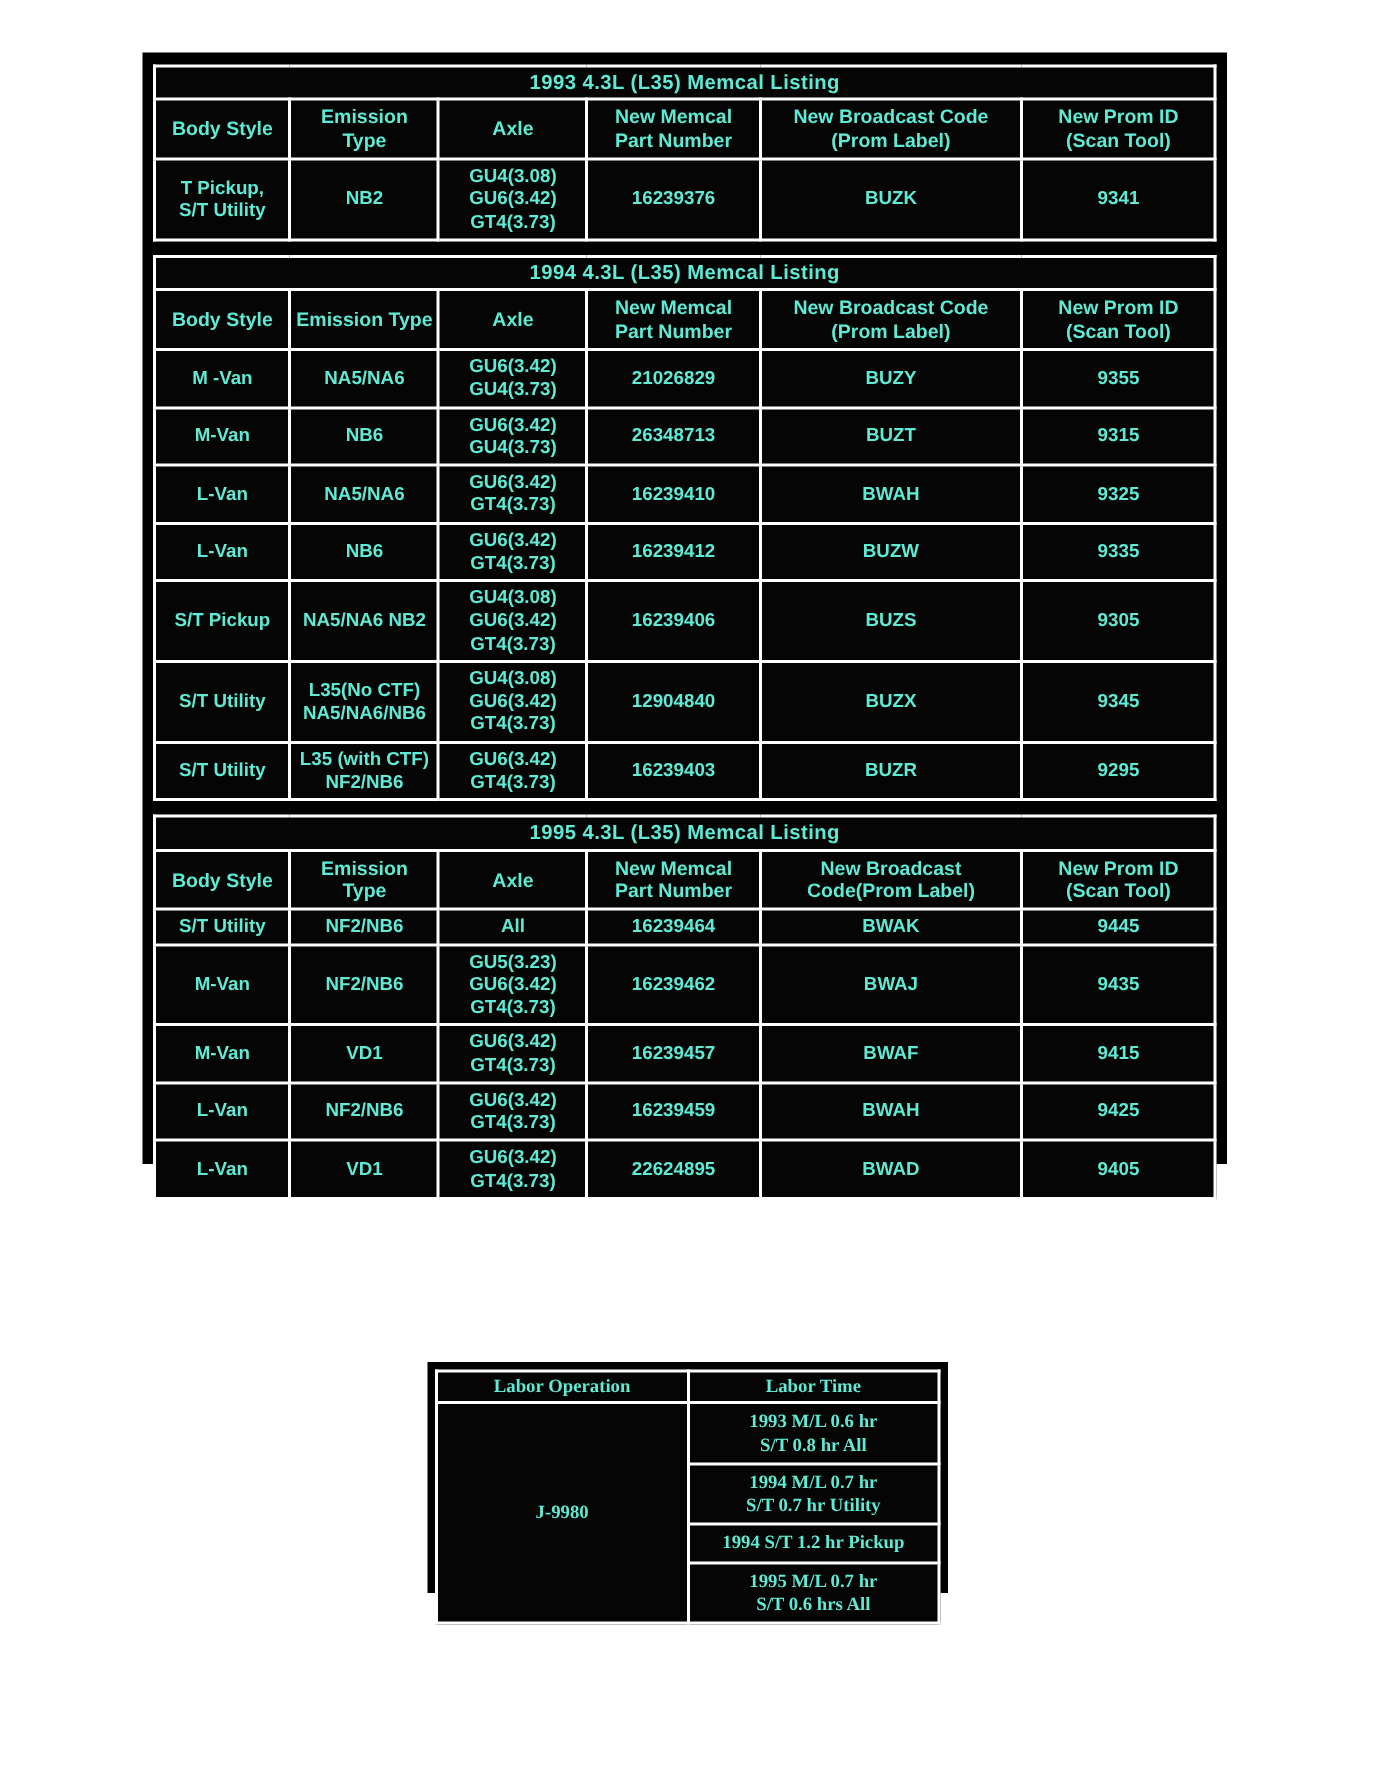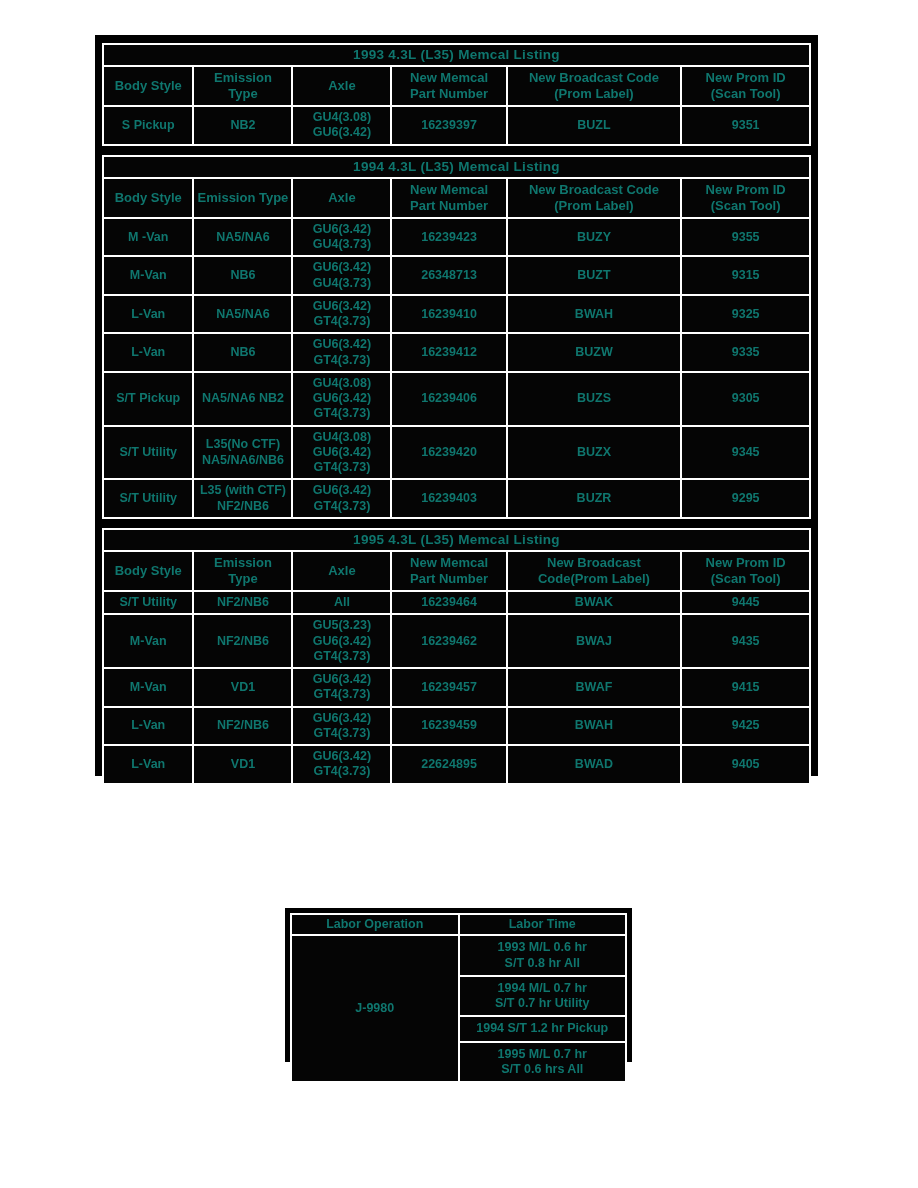--- a/index.html
+++ b/index.html
@@ -29,27 +29,28 @@
     display: flex;
     flex-direction: column;
     gap: 9px;
   }
   .labor-frame {
     left: 285px;
     top: 908px;
     width: 347px;
     height: 154px;
     padding: 5px;
+    font-family: Liberation Serif, serif;
   }
   table {
     border-collapse: collapse;
     width: 100%;
     table-layout: fixed;
     background: #050505;
-    color: #0f766e;
+    color: #5eead4;
   }
   th, td {
     border: 2px solid #ffffff;
     text-align: center;
     vertical-align: middle;
     font-weight: bold;
     white-space: pre-line;
     padding: 3px 2px;
     line-height: 1.22;
     overflow: hidden;
@@ -109,27 +110,29 @@
             <th>New Memcal
 Part Number</th>
             <th>New Broadcast Code
 (Prom Label)</th>
             <th>New Prom ID
 (Scan Tool)</th>
           </tr>
       </thead>
       <tbody>
           <tr>
-            <td>S Pickup</td>
+            <td>T Pickup,
+S/T Utility</td>
             <td>NB2</td>
             <td>GU4(3.08)
-GU6(3.42)</td>
-            <td>16239397</td>
-            <td>BUZL</td>
-            <td>9351</td>
+GU6(3.42)
+GT4(3.73)</td>
+            <td>16239376</td>
+            <td>BUZK</td>
+            <td>9341</td>
           </tr>
         </tbody>
     </table>
 
     <table class="memcal">
       <colgroup>
         <col class="c1">
           <col class="c2">
           <col class="c3">
           <col class="c4">
@@ -151,21 +154,21 @@
             <th>New Prom ID
 (Scan Tool)</th>
           </tr>
       </thead>
       <tbody>
           <tr>
             <td>M -Van</td>
             <td>NA5/NA6</td>
             <td>GU6(3.42)
 GU4(3.73)</td>
-            <td>16239423</td>
+            <td>21026829</td>
             <td>BUZY</td>
             <td>9355</td>
           </tr>
           <tr>
             <td>M-Van</td>
             <td>NB6</td>
             <td>GU6(3.42)
 GU4(3.73)</td>
             <td>26348713</td>
             <td>BUZT</td>
@@ -199,21 +202,21 @@
             <td>BUZS</td>
             <td>9305</td>
           </tr>
           <tr>
             <td>S/T Utility</td>
             <td>L35(No CTF)
 NA5/NA6/NB6</td>
             <td>GU4(3.08)
 GU6(3.42)
 GT4(3.73)</td>
-            <td>16239420</td>
+            <td>12904840</td>
             <td>BUZX</td>
             <td>9345</td>
           </tr>
           <tr>
             <td>S/T Utility</td>
             <td>L35 (with CTF)
 NF2/NB6</td>
             <td>GU6(3.42)
 GT4(3.73)</td>
             <td>16239403</td>

